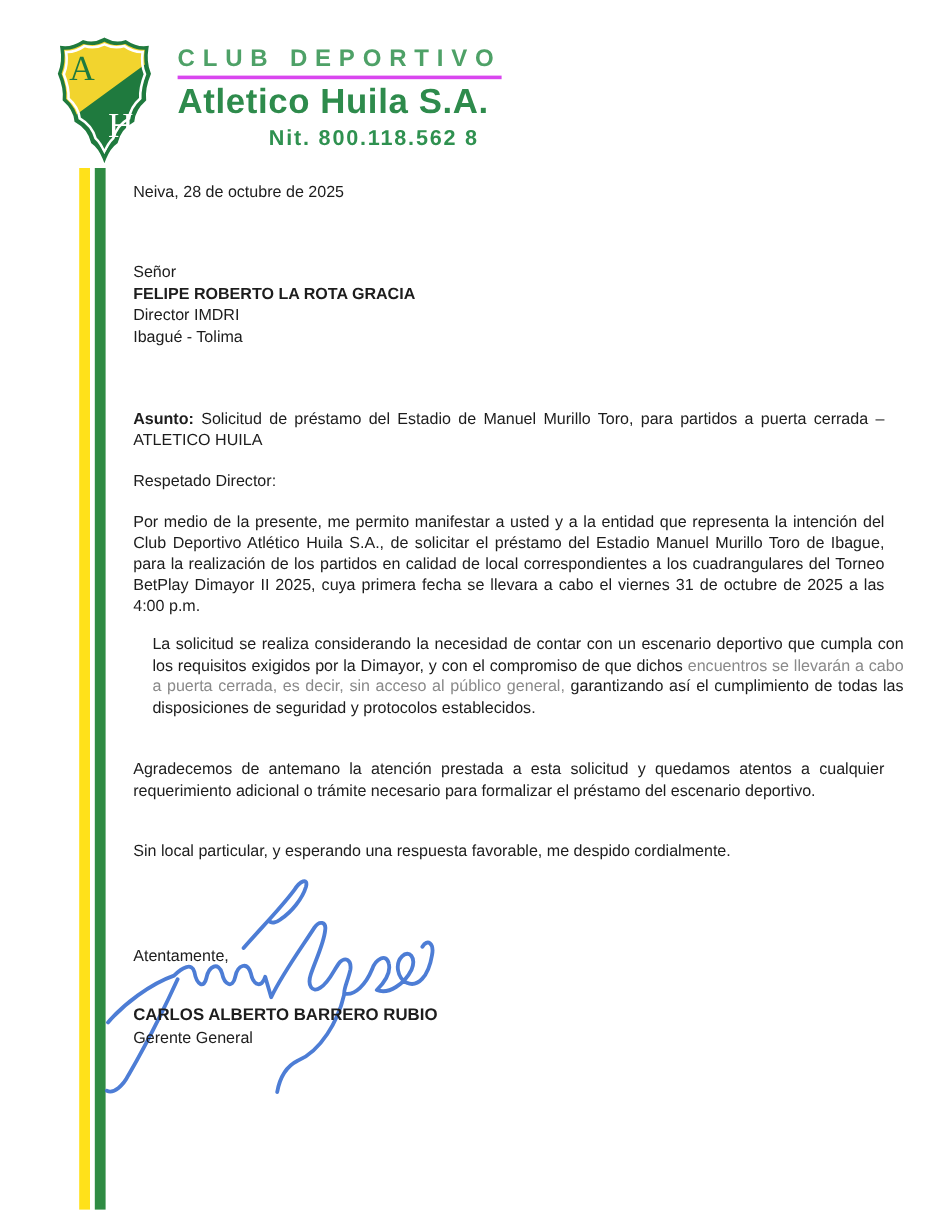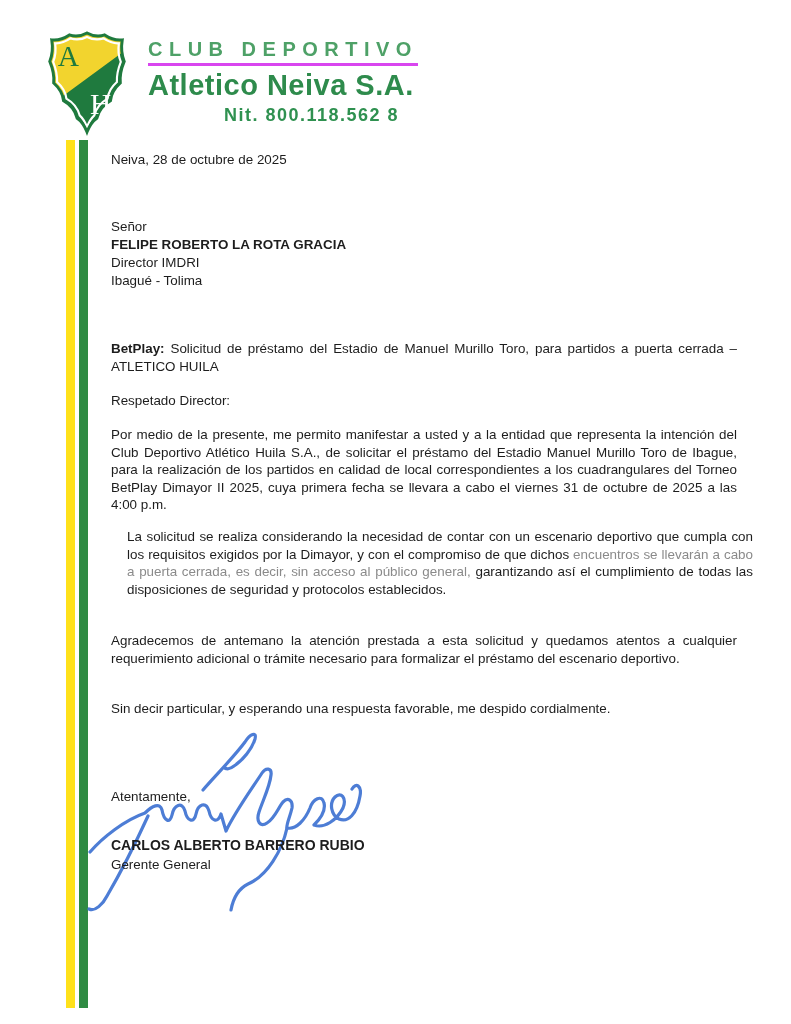--- a/index.html
+++ b/index.html
@@ -79,45 +79,45 @@
 
     <path d="M50,9 Q58,13 67,10.5 Q75,16 82.5,15.5 Q81,26 84.5,34.5 Q80,46 80.5,55 Q72,62.5 71,72 Q60.5,78 57.5,89 Q53,93 50,101 Q47,93 42.5,89 Q39.5,78 29,72 Q28,62.5 19.5,55 Q20,46 15.5,34.5 Q19,26 17.5,15.5 Q25,16 33,10.5 Q42,13 50,9 Z" fill="none" stroke="#ffffff" stroke-width="2.2"></path>
 
     <path d="M50,5 Q59,10 68,7 Q77,13 86,12 Q84,24 88,34 Q83,46 84,56 Q75,64 74,74 Q63,80 60,92 Q54,96 50,106 Q46,96 40,92 Q37,80 26,74 Q25,64 16,56 Q17,46 12,34 Q16,24 14,12 Q23,13 32,7 Q41,10 50,5 Z" fill="none" stroke="#1f7a3e" stroke-width="3"></path>
     <text x="31" y="39" font-family="Liberation Serif, serif" font-size="30" fill="#1f7a3e" text-anchor="middle">A</text>
     <text x="64" y="88" font-family="Liberation Serif, serif" font-size="30" fill="#ffffff" text-anchor="middle">H</text>
   </svg>
 
   <div class="head-text">
     <div class="club-line1">CLUB DEPORTIVO</div>
-    <div class="club-line2">Atletico Neiva S.A.</div>
+    <div class="club-line2">Atletico Huila S.A.</div>
     <div class="club-nit">Nit. 800.118.562 8</div>
   </div>
 
   <div class="stripe stripe-yellow"></div>
   <div class="stripe stripe-green"></div>
 
   <p class="blk date">Neiva, 28 de octubre de 2025</p>
 
   <div class="blk recipient">
     <div>Señor</div>
     <div class="r-name">FELIPE ROBERTO LA ROTA GRACIA</div>
     <div>Director IMDRI</div>
     <div>Ibagué - Tolima</div>
   </div>
 
-  <p class="blk just subject"><span class="seg-bold">BetPlay:</span><span> Solicitud de préstamo del Estadio de Manuel Murillo Toro, para partidos a puerta cerrada – ATLETICO HUILA</span></p>
+  <p class="blk just subject"><span class="seg-bold">Asunto:</span><span> Solicitud de préstamo del Estadio de Manuel Murillo Toro, para partidos a puerta cerrada – ATLETICO HUILA</span></p>
 
   <p class="blk greeting">Respetado Director:</p>
 
   <p class="blk just para1"><span>Por medio de la presente, me permito manifestar a usted y a la entidad que representa la intención del Club Deportivo Atlético Huila S.A., de solicitar el préstamo del Estadio Manuel Murillo Toro de Ibague, para la realización de los partidos en calidad de local correspondientes a los cuadrangulares del Torneo BetPlay Dimayor II 2025, cuya primera fecha se llevara a cabo el viernes 31 de octubre de 2025 a las 4:00 p.m.</span></p>
   <p class="blk just para2"><span>La solicitud se realiza considerando la necesidad de contar con un escenario deportivo que cumpla con los requisitos exigidos por la Dimayor, y con el compromiso de que dichos </span><span class="seg-faded">encuentros se llevarán a cabo a puerta cerrada, es decir, sin acceso al público general,</span><span> garantizando así el cumplimiento de todas las disposiciones de seguridad y protocolos establecidos.</span></p>
   <p class="blk just para3"><span>Agradecemos de antemano la atención prestada a esta solicitud y quedamos atentos a cualquier requerimiento adicional o trámite necesario para formalizar el préstamo del escenario deportivo.</span></p>
 
-  <p class="blk closing">Sin decir particular, y esperando una respuesta favorable, me despido cordialmente.</p>
+  <p class="blk closing">Sin local particular, y esperando una respuesta favorable, me despido cordialmente.</p>
   <p class="blk signoff">Atentamente,</p>
 
   <svg class="signature" viewBox="0 0 290 198" aria-hidden="true">
     <g fill="none" stroke="#3e72d2" stroke-width="3.2" stroke-linecap="round" stroke-linejoin="round" opacity="0.92">
 
       <path d="M118,70 C130,56 148,38 160,22 C165,14 172,11 170,19 C167,29 158,40 149,46 C145,49 141,50 139,47"></path>
 
       <path d="M5,132 C18,117 40,100 60,93 C67,86 75,82 77,90
                C79,101 85,104 87,95 C89,85 97,81 100,91 C102,101 109,104 111,94
                C113,84 121,81 124,91 C126,101 133,104 136,94

